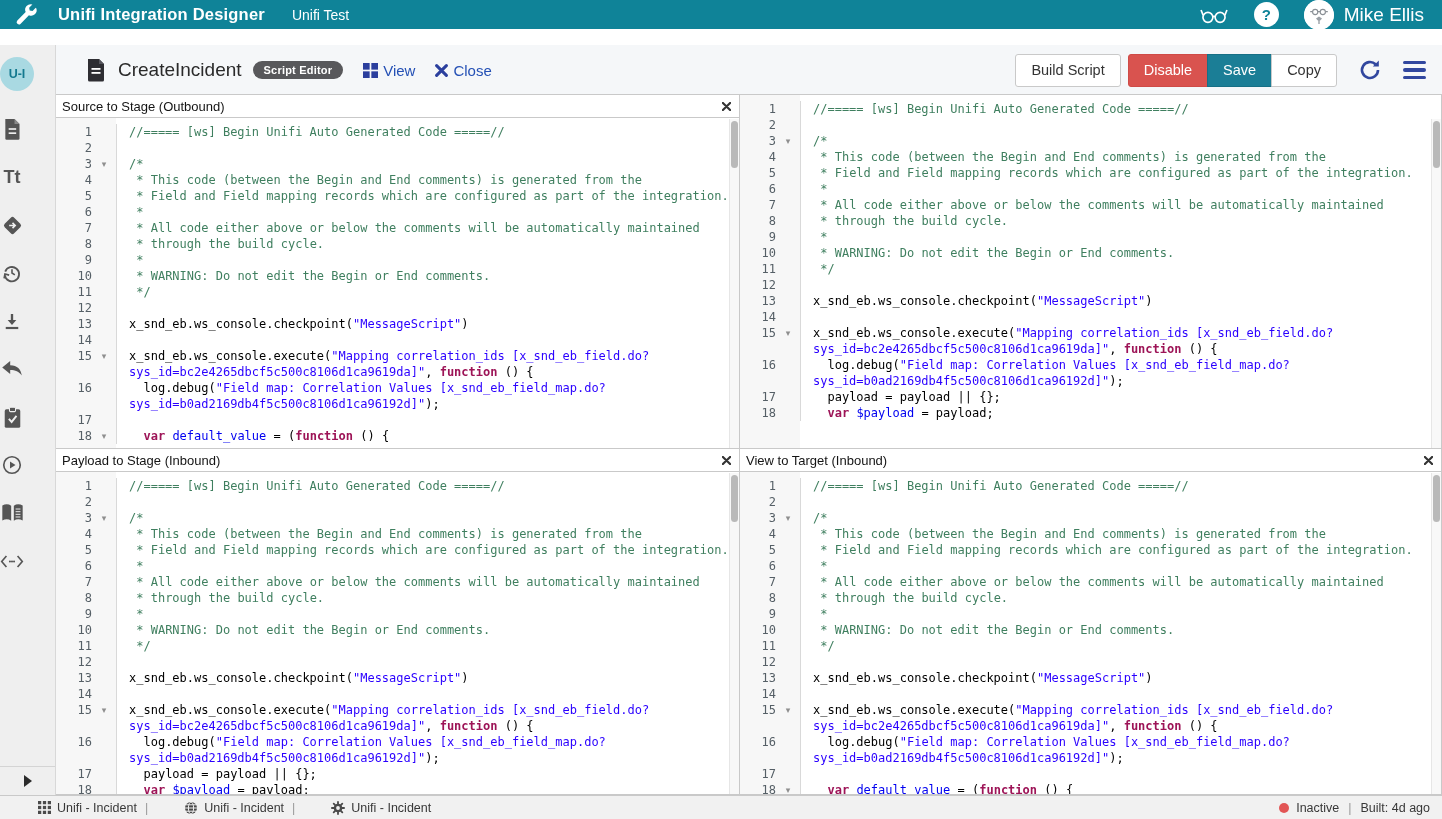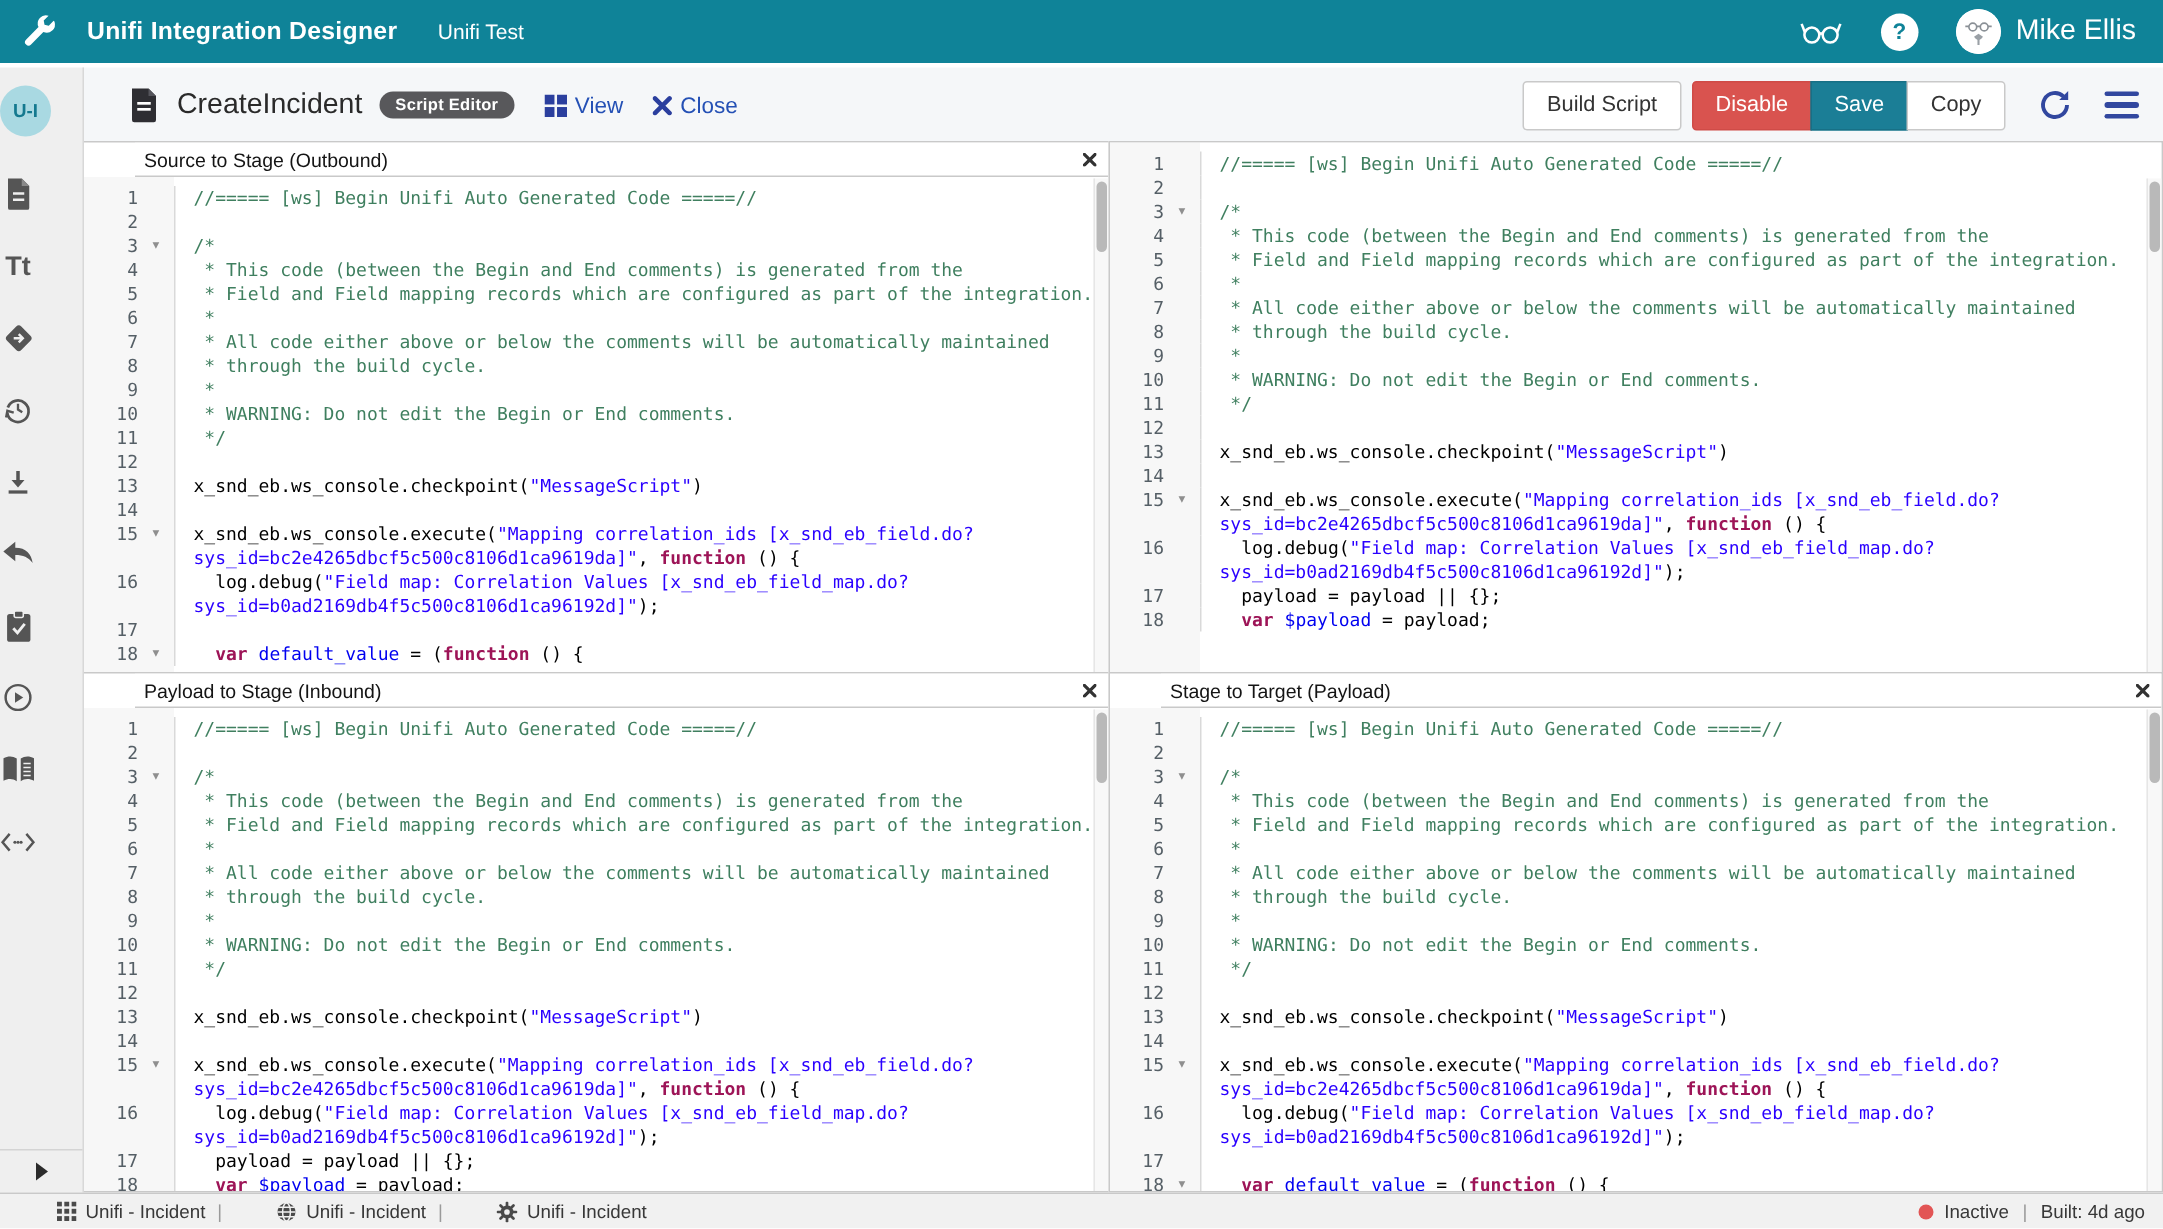--- a/index.html
+++ b/index.html
@@ -2,21 +2,21 @@
 <html><head>
 <meta charset="utf-8">
 <style>
   * { box-sizing: border-box; }
   html,body { margin:0; padding:0; }
   body {
     width:1442px; height:819px; overflow:hidden; position:relative;
     font-family:"Liberation Sans", sans-serif; background:#fff; color:#222;
   }
   
-  .topbar{position:absolute;left:0;top:0;right:0;height:42px;background:#0f8398;display:flex;align-items:center;color:#fff;z-index:5;}
+  .topbar{position:absolute;left:0;top:0;right:0;height:29px;background:#0f8398;display:flex;align-items:center;color:#fff;z-index:5;}
   .logo-btn{margin-left:13px;display:flex;align-items:center;cursor:pointer;}
   .app-title{margin-left:19px;font-size:16.5px;font-weight:700;letter-spacing:.2px;}
   .env-label{margin-left:27px;font-size:14px;font-weight:400;}
   .top-right{margin-left:auto;margin-right:18px;display:flex;align-items:center;gap:25px;}
   .help-circle{width:25px;height:25px;border-radius:50%;background:#fff;color:#0f8398;font-weight:700;font-size:15px;display:flex;align-items:center;justify-content:center;cursor:pointer;}
   .user-chip{display:flex;align-items:center;gap:10px;cursor:pointer;}
   .avatar{width:30px;height:30px;border-radius:50%;background:#fff;overflow:hidden;display:flex;align-items:center;justify-content:center;}
   .user-name{font-size:19px;}
   
   .toolbar{position:absolute;left:56px;top:45px;right:0;height:50px;background:#f5f7f9;display:flex;align-items:center;}
@@ -39,21 +39,21 @@
   .sidebar{position:absolute;left:0;top:45px;width:56px;bottom:24px;background:#efefef;border-right:1px solid #d8d8d8;display:flex;flex-direction:column;align-items:flex-start;z-index:4;}
   .side-avatar{width:34px;height:34px;border-radius:50%;background:#a9d9e2;color:#14798f;font-size:12.5px;font-weight:700;display:flex;align-items:center;justify-content:center;margin-top:12px;cursor:pointer;flex:none;}
   .side-icons{display:flex;flex-direction:column;align-items:center;gap:26px;margin-top:27px;}
   .side-btn{width:24px;height:22px;display:flex;align-items:center;justify-content:center;cursor:pointer;}
   .tt-glyph{font-weight:700;font-size:18px;color:#555;line-height:1;}
   .side-footer{margin-top:auto;width:100%;height:29px;border-top:1px solid #d4d4d4;display:flex;align-items:center;justify-content:center;cursor:pointer;}
   .tri-right{width:0;height:0;border-top:6px solid transparent;border-bottom:6px solid transparent;border-left:8px solid #2b2b2b;}
   
   .main{position:absolute;left:56px;top:95px;right:0;bottom:24px;display:grid;grid-template-columns:684px 1fr;grid-template-rows:354px 1fr;background:#fff;}
   .panel{border:1px solid #c9c9c9;margin:-1px 0 0 -1px;display:flex;flex-direction:column;overflow:hidden;background:#fff;position:relative;}
-  .phead{height:23px;flex:none;display:flex;align-items:center;justify-content:space-between;padding:0 8px 0 6px;border-bottom:1px solid #c9c9c9;background:#fff;margin-left:34px;}
+  .phead{height:23px;flex:none;display:flex;align-items:center;justify-content:space-between;padding:0 8px 0 6px;border-bottom:1px solid #c9c9c9;background:#fff;}
   .ptitle{font-size:13px;color:#141414;}
   .pclose{display:flex;align-items:center;cursor:pointer;}
   .editor{flex:1;overflow:hidden;padding-top:6px;background:linear-gradient(90deg,#f7f7f7 60px,#ffffff 60px);cursor:text;}
   .cm-line{display:flex;align-items:flex-start;}
   .ln{flex:none;width:36px;text-align:right;color:#555f66;font:12px/16px "DejaVu Sans Mono",monospace;}
   .foldcol{flex:none;width:24px;text-align:center;color:#8f8f8f;font:9px/16px "DejaVu Sans",sans-serif;cursor:pointer;}
   .codecell{flex:1;border-left:1px solid #d9d9d9;padding:0 0 0 12px;min-height:16px;font:12px/16px "DejaVu Sans Mono",monospace;color:#000;white-space:pre-wrap;overflow-wrap:break-word;}
   .c-cmt{color:#3f7f5f;} .c-str{color:#2a00ff;} .c-kw{color:#9d1457;font-weight:bold;} .c-def{color:#0000f0;} .c-pln{color:#000;}
   .vscroll{position:absolute;top:24px;right:0;bottom:0;width:10px;background:#f8f8f8;border-left:1px solid #e6e6e6;}
   .vthumb{position:absolute;top:2px;left:1px;width:7px;height:47px;background:#b9b9b9;border-radius:4px;cursor:pointer;}
@@ -537,21 +537,21 @@
           <span class="codecell"><span class="c-pln">  </span><span class="c-kw">var</span><span class="c-pln"> </span><span class="c-def">$payload</span><span class="c-pln"> = payload;</span></span>
         </div>
       </div>
     <div class="vscroll">
         <div class="vthumb"></div>
       </div>
   </section>
 
   <section class="panel">
     <div class="phead">
-      <span class="ptitle">Stage to Target (Payload)</span>
+      <span class="ptitle">View to Target (Inbound)</span>
       <span class="pclose">
           <svg width="9" height="9" viewBox="0 0 10 10">
             <path d="M1 1 9 9M9 1 1 9" stroke="#333" stroke-width="2.4" stroke-linecap="round"></path>
           </svg>
         </span>
     </div>
     <div class="editor">
         <div class="cm-line">
           <span class="ln">1</span>
           <span class="foldcol"></span>

